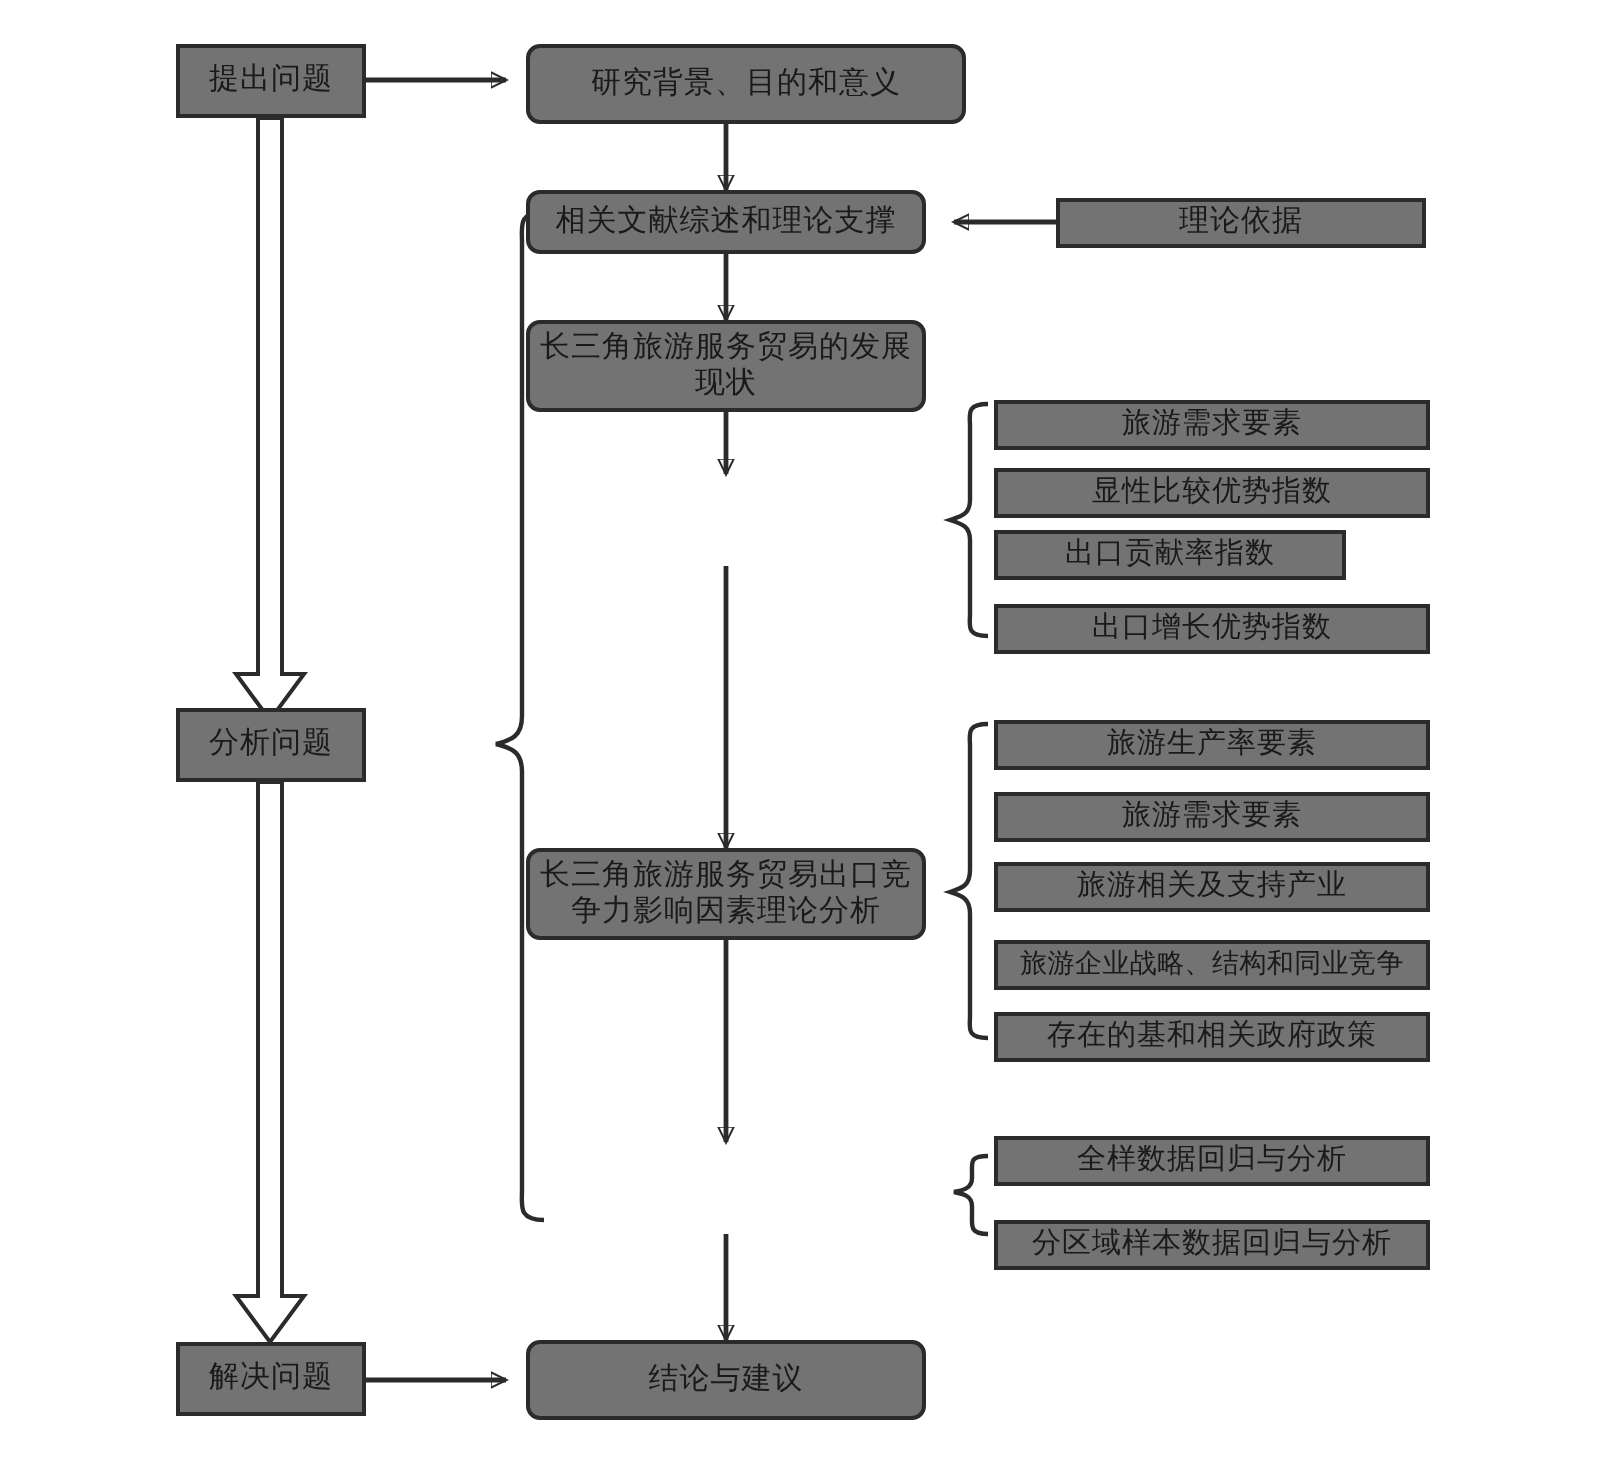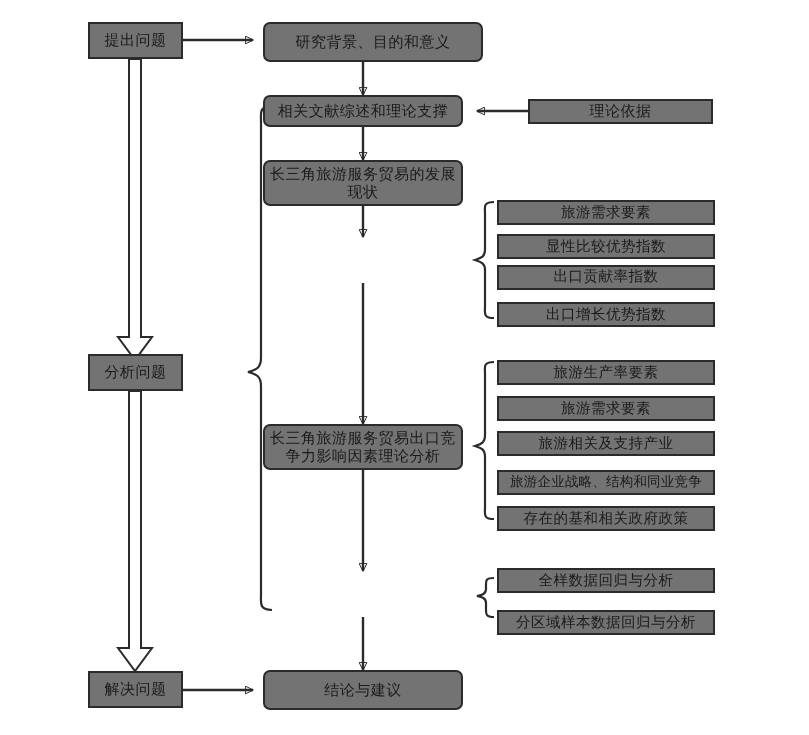--- a/index.html
+++ b/index.html
@@ -167,21 +167,21 @@
   <div class="node sq" style="left:528px; top:99px; width:185px; height:25px;">
     <span>理论依据</span>
   </div>
 
   <div class="node sq small" style="left:497px; top:200px; width:218px; height:25px;">
     <span>旅游需求要素</span>
   </div>
   <div class="node sq small" style="left:497px; top:234px; width:218px; height:25px;">
     <span>显性比较优势指数</span>
   </div>
-  <div class="node sq small" style="left:497px; top:265px; width:218px; height:25px;align-items:flex-end;">
+  <div class="node sq small" style="left:497px; top:265px; width:176px; height:25px;">
     <span>出口贡献率指数</span>
   </div>
   <div class="node sq small" style="left:497px; top:302px; width:218px; height:25px;">
     <span>出口增长优势指数</span>
   </div>
 
   <div class="node sq small" style="left:497px; top:360px; width:218px; height:25px;">
     <span>旅游生产率要素</span>
   </div>
   <div class="node sq small" style="left:497px; top:396px; width:218px; height:25px;align-items:center;">

